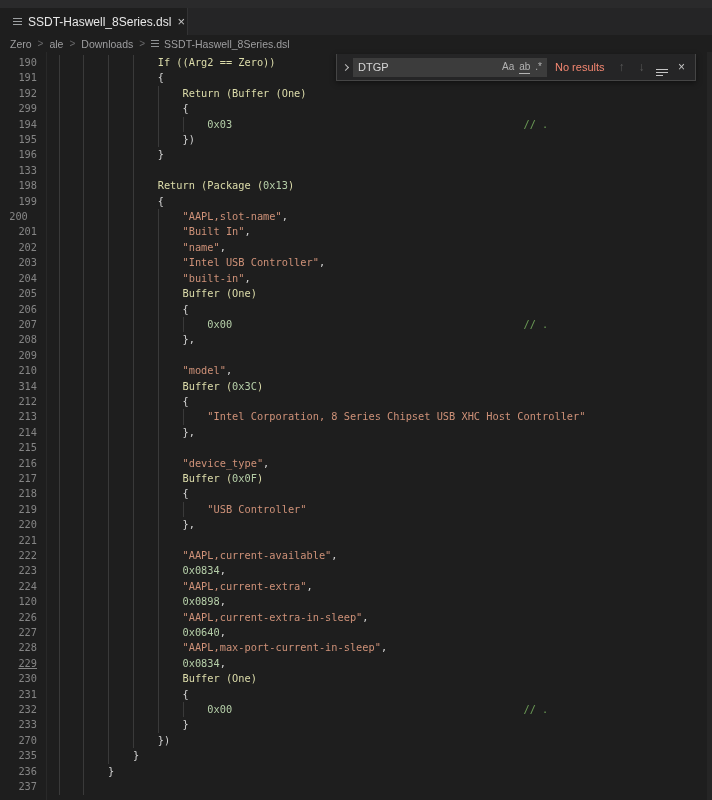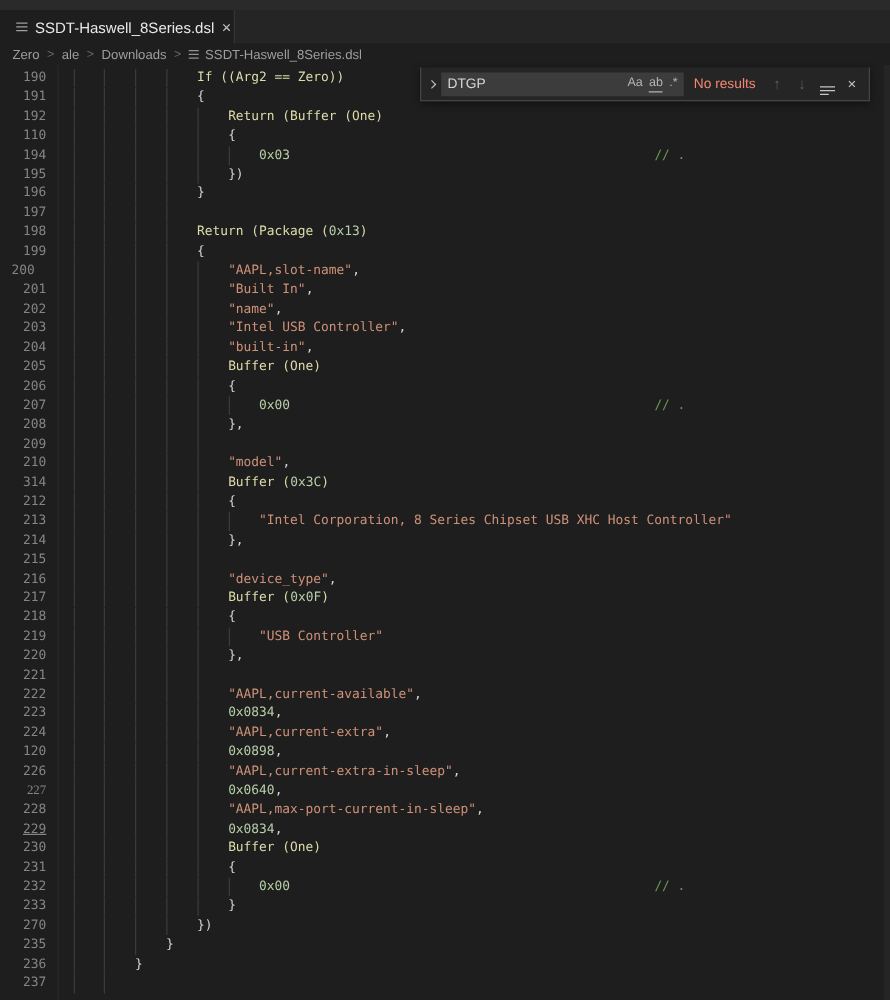--- a/index.html
+++ b/index.html
@@ -100,37 +100,37 @@
       </div>
       <div class="row">
         <div class="gut" style="color: rgb(133, 133, 133);">191</div>
         <div class="lbody"><span class="guide" style="left: 21.5px;"></span><span class="guide" style="left: 46.3px;"></span><span class="guide" style="left: 71.1px;"></span><span class="guide" style="left: 95.9px;"></span><span class="ctext" style="padding-left: 120.7px;"><span style="color: rgb(212, 212, 212);">{</span></span></div>
       </div>
       <div class="row">
         <div class="gut" style="color: rgb(133, 133, 133);">192</div>
         <div class="lbody"><span class="guide" style="left: 21.5px;"></span><span class="guide" style="left: 46.3px;"></span><span class="guide" style="left: 71.1px;"></span><span class="guide" style="left: 95.9px;"></span><span class="guide" style="left: 120.7px;"></span><span class="ctext" style="padding-left: 145.5px;"><span style="color: rgb(220, 220, 170);">Return (Buffer (One)</span></span></div>
       </div>
       <div class="row">
-        <div class="gut" style="color: rgb(133, 133, 133);">110</div>
+        <div class="gut" style="color: rgb(133, 133, 133);">299</div>
         <div class="lbody"><span class="guide" style="left: 21.5px;"></span><span class="guide" style="left: 46.3px;"></span><span class="guide" style="left: 71.1px;"></span><span class="guide" style="left: 95.9px;"></span><span class="guide" style="left: 120.7px;"></span><span class="ctext" style="padding-left: 145.5px;"><span style="color: rgb(212, 212, 212);">{</span></span></div>
       </div>
       <div class="row">
         <div class="gut" style="color: rgb(133, 133, 133);">194</div>
         <div class="lbody"><span class="guide" style="left: 21.5px;"></span><span class="guide" style="left: 46.3px;"></span><span class="guide" style="left: 71.1px;"></span><span class="guide" style="left: 95.9px;"></span><span class="guide" style="left: 120.7px;"></span><span class="guide" style="left: 145.5px;"></span><span class="ctext" style="padding-left: 170.3px;"><span style="color: rgb(181, 206, 168);">0x03</span></span><span class="cmt" style="left: 486.5px; color: rgb(106, 153, 85);">// .</span></div>
       </div>
       <div class="row">
         <div class="gut" style="color: rgb(133, 133, 133);">195</div>
         <div class="lbody"><span class="guide" style="left: 21.5px;"></span><span class="guide" style="left: 46.3px;"></span><span class="guide" style="left: 71.1px;"></span><span class="guide" style="left: 95.9px;"></span><span class="guide" style="left: 120.7px;"></span><span class="ctext" style="padding-left: 145.5px;"><span style="color: rgb(212, 212, 212);">})</span></span></div>
       </div>
       <div class="row">
         <div class="gut" style="color: rgb(133, 133, 133);">196</div>
         <div class="lbody"><span class="guide" style="left: 21.5px;"></span><span class="guide" style="left: 46.3px;"></span><span class="guide" style="left: 71.1px;"></span><span class="guide" style="left: 95.9px;"></span><span class="ctext" style="padding-left: 120.7px;"><span style="color: rgb(212, 212, 212);">}</span></span></div>
       </div>
       <div class="row">
-        <div class="gut" style="color: rgb(133, 133, 133);">197</div>
+        <div class="gut" style="color: rgb(133, 133, 133);">133</div>
         <div class="lbody"><span class="guide" style="left: 21.5px;"></span><span class="guide" style="left: 46.3px;"></span><span class="guide" style="left: 71.1px;"></span><span class="guide" style="left: 95.9px;"></span><span class="ctext" style="padding-left: 120.7px;"></span></div>
       </div>
       <div class="row">
         <div class="gut" style="color: rgb(133, 133, 133);">198</div>
         <div class="lbody"><span class="guide" style="left: 21.5px;"></span><span class="guide" style="left: 46.3px;"></span><span class="guide" style="left: 71.1px;"></span><span class="guide" style="left: 95.9px;"></span><span class="ctext" style="padding-left: 120.7px;"><span style="color: rgb(220, 220, 170);">Return (Package (</span><span style="color: rgb(181, 206, 168);">0x13</span><span style="color: rgb(220, 220, 170);">)</span></span></div>
       </div>
       <div class="row">
         <div class="gut" style="color: rgb(133, 133, 133);">199</div>
         <div class="lbody"><span class="guide" style="left: 21.5px;"></span><span class="guide" style="left: 46.3px;"></span><span class="guide" style="left: 71.1px;"></span><span class="guide" style="left: 95.9px;"></span><span class="ctext" style="padding-left: 120.7px;"><span style="color: rgb(212, 212, 212);">{</span></span></div>
       </div>
@@ -236,21 +236,21 @@
       </div>
       <div class="row">
         <div class="gut" style="color: rgb(133, 133, 133);">120</div>
         <div class="lbody"><span class="guide" style="left: 21.5px;"></span><span class="guide" style="left: 46.3px;"></span><span class="guide" style="left: 71.1px;"></span><span class="guide" style="left: 95.9px;"></span><span class="guide" style="left: 120.7px;"></span><span class="ctext" style="padding-left: 145.5px;"><span style="color: rgb(181, 206, 168);">0x0898</span><span style="color: rgb(212, 212, 212);">,</span></span></div>
       </div>
       <div class="row">
         <div class="gut" style="color: rgb(133, 133, 133);">226</div>
         <div class="lbody"><span class="guide" style="left: 21.5px;"></span><span class="guide" style="left: 46.3px;"></span><span class="guide" style="left: 71.1px;"></span><span class="guide" style="left: 95.9px;"></span><span class="guide" style="left: 120.7px;"></span><span class="ctext" style="padding-left: 145.5px;"><span style="color: rgb(206, 145, 120);">"AAPL,current-extra-in-sleep"</span><span style="color: rgb(212, 212, 212);">,</span></span></div>
       </div>
       <div class="row">
-        <div class="gut" style="color: rgb(133, 133, 133); font-family: Liberation Serif, serif;">227</div>
+        <div class="gut" style="color: rgb(133, 133, 133);">227</div>
         <div class="lbody"><span class="guide" style="left: 21.5px;"></span><span class="guide" style="left: 46.3px;"></span><span class="guide" style="left: 71.1px;"></span><span class="guide" style="left: 95.9px;"></span><span class="guide" style="left: 120.7px;"></span><span class="ctext" style="padding-left: 145.5px;"><span style="color: rgb(181, 206, 168);">0x0640</span><span style="color: rgb(212, 212, 212);">,</span></span></div>
       </div>
       <div class="row">
         <div class="gut" style="color: rgb(133, 133, 133);">228</div>
         <div class="lbody"><span class="guide" style="left: 21.5px;"></span><span class="guide" style="left: 46.3px;"></span><span class="guide" style="left: 71.1px;"></span><span class="guide" style="left: 95.9px;"></span><span class="guide" style="left: 120.7px;"></span><span class="ctext" style="padding-left: 145.5px;"><span style="color: rgb(206, 145, 120);">"AAPL,max-port-current-in-sleep"</span><span style="color: rgb(212, 212, 212);">,</span></span></div>
       </div>
       <div class="row">
         <div class="gut" style="color: rgb(133, 133, 133); text-decoration: underline;">229</div>
         <div class="lbody"><span class="guide" style="left: 21.5px;"></span><span class="guide" style="left: 46.3px;"></span><span class="guide" style="left: 71.1px;"></span><span class="guide" style="left: 95.9px;"></span><span class="guide" style="left: 120.7px;"></span><span class="ctext" style="padding-left: 145.5px;"><span style="color: rgb(181, 206, 168);">0x0834</span><span style="color: rgb(212, 212, 212);">,</span></span></div>
       </div>

